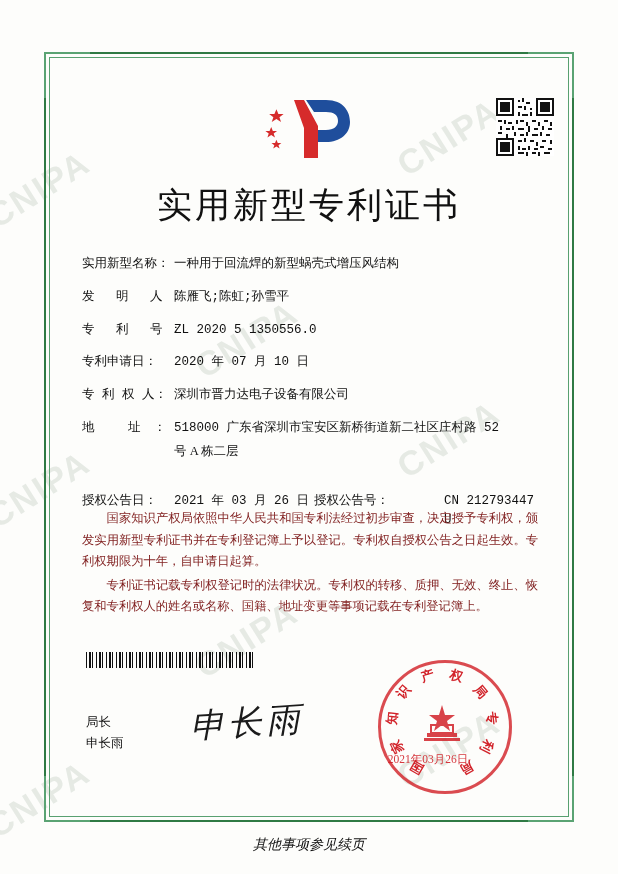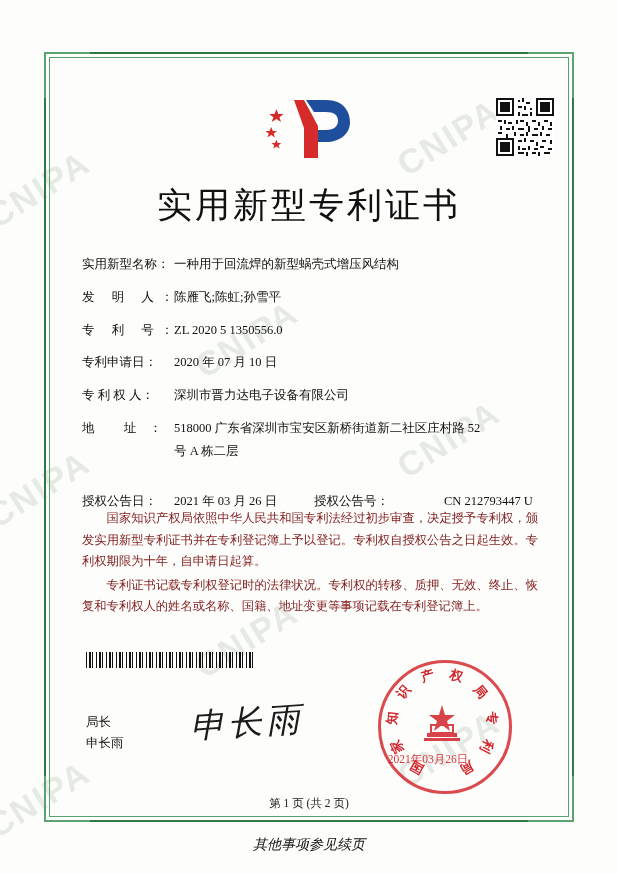--- a/index.html
+++ b/index.html
@@ -104,20 +104,21 @@
     left: 82px; top: 255px;
     width: 460px;
     font-size: 12.5px;
     color: #111;
     line-height: 1.5;
   }
   .row {
     display: flex;
     margin-bottom: 14px;
     align-items: flex-start;
+    font-family: Liberation Mono, monospace;
   }
   .row .lbl {
     width: 92px;
     flex: none;
     letter-spacing: 0px;
     white-space: nowrap;
   }
   .row .val {
     flex: 1;
   }
@@ -413,16 +414,15 @@
       <span style="transform: translate(-50%, -50%) rotate(-50deg) translateY(-50px) rotate(0deg); transform-origin: 50% 50%;">识</span>
       <span style="transform: translate(-50%, -50%) rotate(-16.6667deg) translateY(-50px) rotate(0deg); transform-origin: 50% 50%;">产</span>
       <span style="transform: translate(-50%, -50%) rotate(16.6667deg) translateY(-50px) rotate(0deg); transform-origin: 50% 50%;">权</span>
       <span style="transform: translate(-50%, -50%) rotate(50deg) translateY(-50px) rotate(0deg); transform-origin: 50% 50%;">局</span>
       <span style="transform: translate(-50%, -50%) rotate(83.3333deg) translateY(-50px) rotate(0deg); transform-origin: 50% 50%;">专</span>
       <span style="transform: translate(-50%, -50%) rotate(116.667deg) translateY(-50px) rotate(0deg); transform-origin: 50% 50%;">利</span>
       <span style="transform: translate(-50%, -50%) rotate(150deg) translateY(-50px) rotate(0deg); transform-origin: 50% 50%;">局</span>
     </div>
   <div class="seal-date">2021年03月26日</div>
 
-  <div class="page-no">第 1 页 (共 2 页)</div>
   <div class="footnote">其他事项参见续页</div>
 
 </div>
 
 </body></html>

